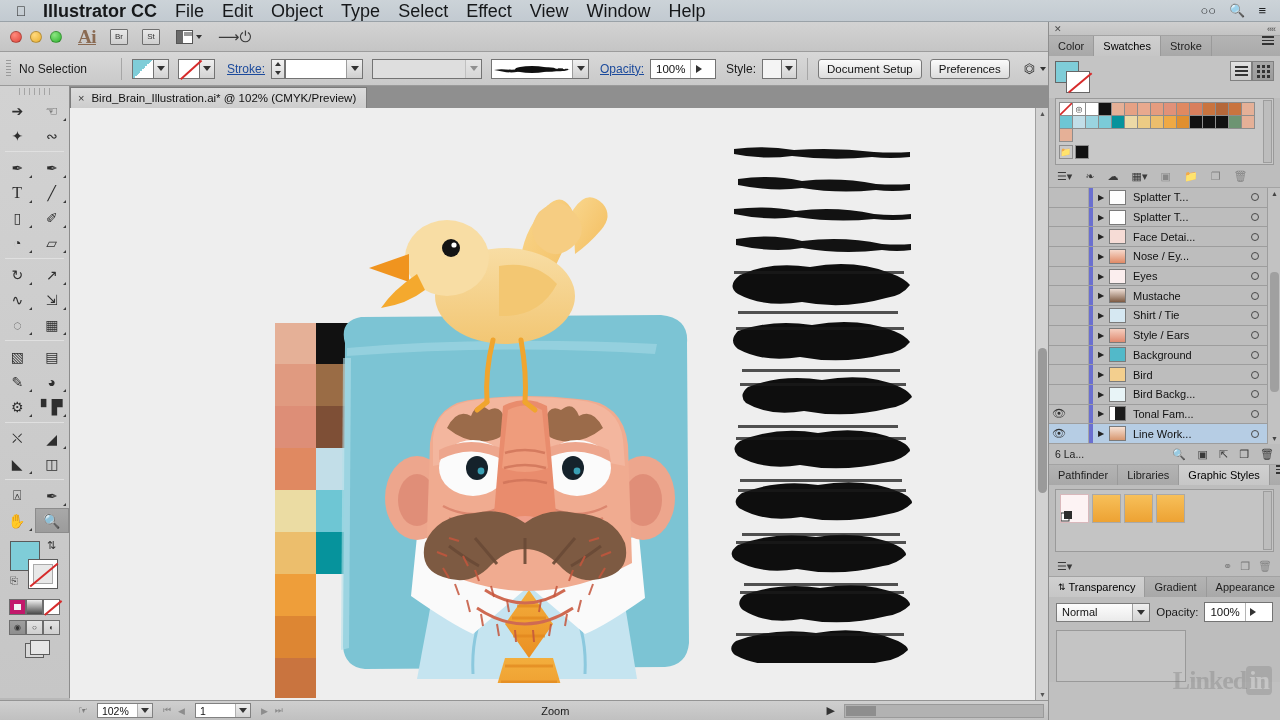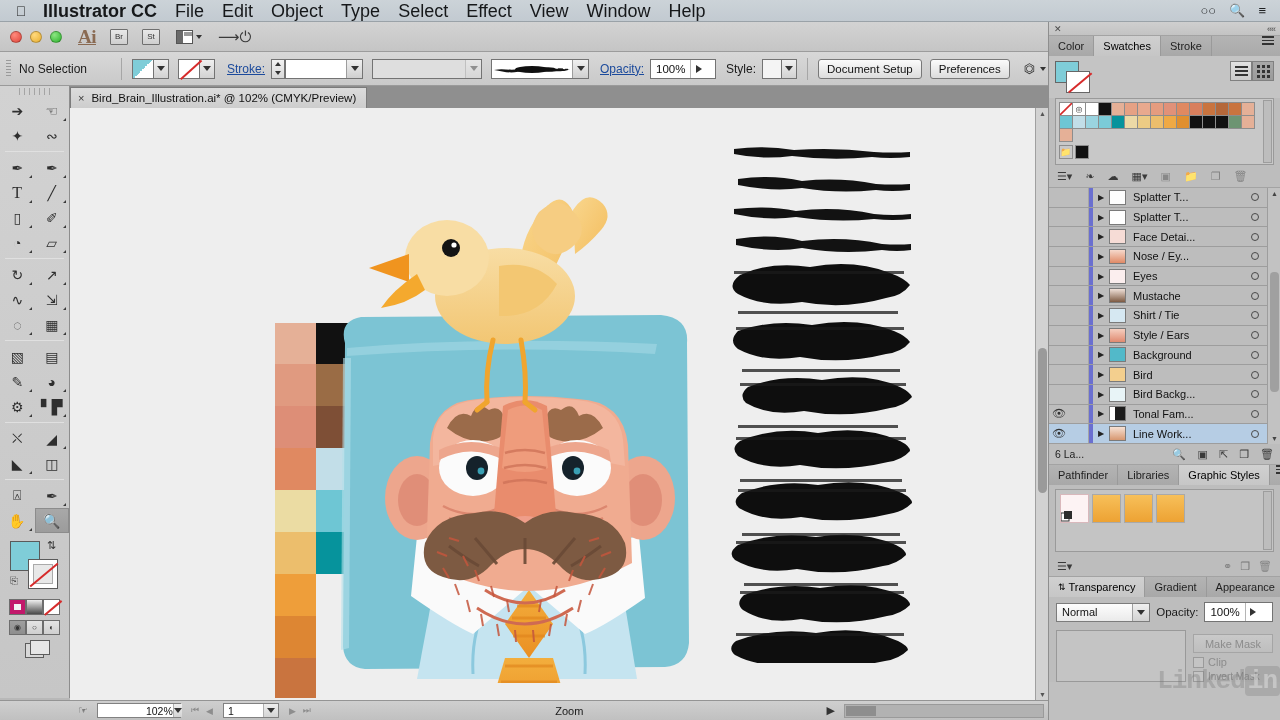--- a/index.html
+++ b/index.html
@@ -215,38 +215,38 @@
   .tp-mask { height: 19px; border: 1px solid #a5a5a5; background: linear-gradient(180deg,#c9c9c9,#bebebe);
     display: flex; align-items: center; justify-content: center; font-size: 11px; color: #8c8c8c; }
   .tp-chk { display: flex; align-items: center; gap: 4px; font-size: 11px; color: #8c8c8c; }
   .tp-chkbox { width: 11px; height: 11px; border: 1px solid #9a9a9a; background: #c4c4c4; }
 
   
   .statusbar { position: absolute; bottom: 0; left: 70px; width: 978px; height: 20px;
     background: linear-gradient(180deg,#cfcfcf,#c0c0c0); border-top: 1px solid #949494;
     display: flex; align-items: center; padding: 0 4px; gap: 5px; }
   .sb-ico { font-size: 11px; color: #333; padding: 0 4px; }
-  .sb-zoom { width: 84px; height: 15px; border: 1px solid #818181; background: #fff; display: flex; align-items: flex-end; padding-left: 44px; }
+  .sb-zoom { width: 56px; height: 15px; border: 1px solid #818181; background: #fff; display: flex; align-items: flex-end; }
   .sb-zoom .z { flex: 1; font-size: 10.5px; color: #111; padding-left: 4px; }
   .sb-zoom .za { width: 15px; height: 100%; border-left: 1px solid #b0b0b0; background: linear-gradient(180deg,#efefef,#d4d4d4);
     display: flex; align-items: center; justify-content: center; }
   .sb-nav { display: flex; align-items: center; gap: 7px; padding: 0 5px; font-size: 9px; color: #8d8d8d; }
   .sb-page { width: 56px; height: 15px; border: 1px solid #818181; background: #fff; display: flex; align-items: center; }
   .sb-page .p { flex: 1; font-size: 10.5px; color: #111; padding-left: 4px; }
   .sb-page .pa { width: 15px; height: 100%; border-left: 1px solid #b0b0b0; background: linear-gradient(180deg,#efefef,#d4d4d4);
     display: flex; align-items: center; justify-content: center; }
   .sb-status { font-size: 11px; color: #1a1a1a; margin: 0 auto; }
   .sb-hscroll { width: 200px; height: 14px; background: #b2b2b2; border: 1px solid #9a9a9a; position: relative; }
   .sb-hthumb { position: absolute; left: 1px; top: 1px; width: 30px; bottom: 1px; background: #8e8e8e; }
   .left-bottom { position: absolute; bottom: 0; left: 0; width: 70px; height: 20px;
     background: linear-gradient(180deg,#cfcfcf,#c0c0c0); border-top: 1px solid #949494; }
 
   
-  .watermark { position: absolute; right: 0; bottom: 24px; font-size: 26px; font-weight: bold;
-    color: rgba(120,120,120,.35); letter-spacing: -1px; font-family: Liberation Mono, monospace; pointer-events: none; }
+  .watermark { position: absolute; right: 8px; bottom: 24px; font-size: 26px; font-weight: bold;
+    color: rgba(120,120,120,.35); letter-spacing: -1px; font-family: Liberation Serif, serif; pointer-events: none; }
   .wm-in { background: rgba(120,120,120,.30); color: rgba(225,225,225,.5); border-radius: 4px; padding: 0 3px; }
 </style>
 </head>
 <body>
 
 <div id="app">
 
   <div class="menubar">
     <div class="apple-logo"></div>
     <div class="mi app-name">Illustrator CC</div>
@@ -995,31 +995,20 @@
         <span style="font-size:11.5px;color:#1a1a1a">Opacity:</span>
         <span class="valbox" style="width:70px">
           <span class="vtxt">100%</span>
           <span class="varrow">
               <span class="tri-r"></span>
             </span>
         </span>
       </div>
       <div class="tp-thumb">
         <span class="tp-box"></span>
-        <span class="tp-right">
-          <span class="tp-mask">Make Mask</span>
-          <span class="tp-chk">
-            <i class="tp-chkbox"></i>
-            <i style="font-style:normal">Clip</i>
-          </span>
-          <span class="tp-chk">
-            <i class="tp-chkbox"></i>
-            <i style="font-style:normal;font-size:10px">Invert Mask</i>
-          </span>
-        </span>
       </div>
     </div>
 
     <div class="watermark">
       <span>Linked</span><span class="wm-in">in</span>
     </div>
   </div>
 
   <div class="left-bottom"></div>
   <div class="statusbar">

